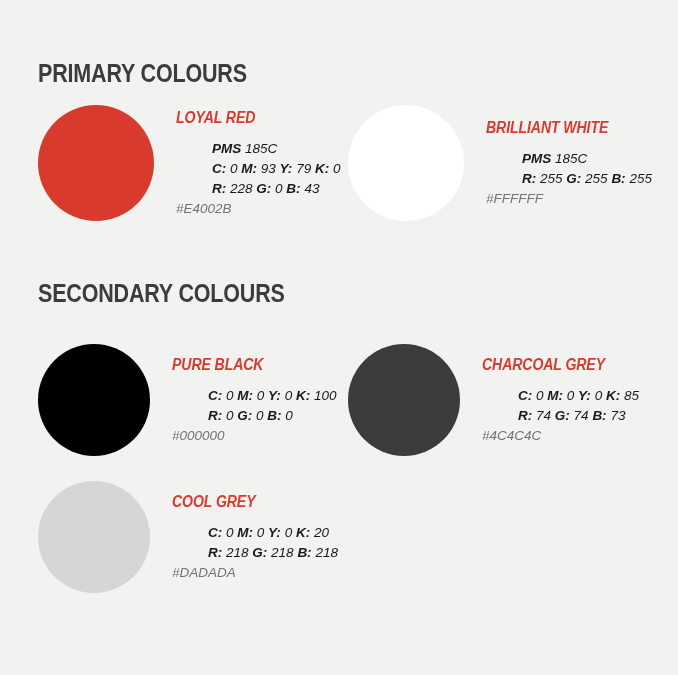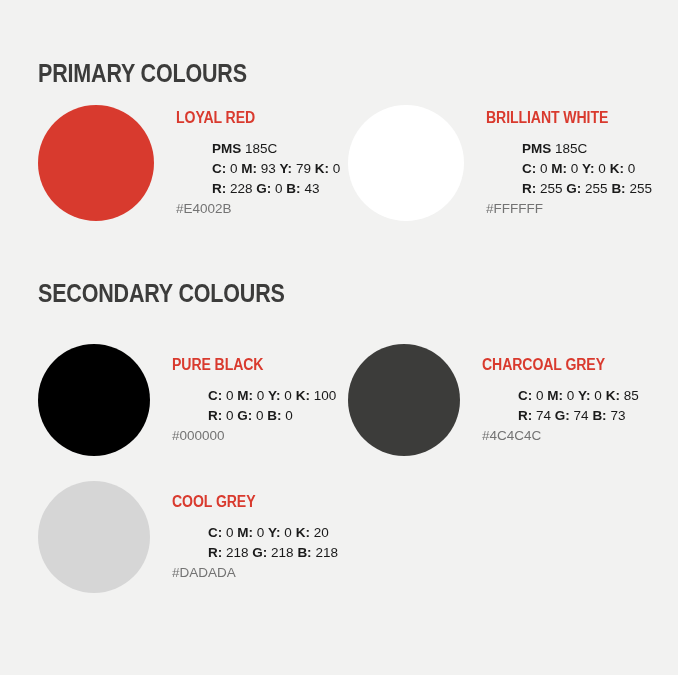--- a/index.html
+++ b/index.html
@@ -38,20 +38,21 @@
   }
   .heading-secondary {
     position: absolute;
     left: 38px;
     top: 281px;
   }
   .swatch-row {
     position: absolute;
     display: flex;
     align-items: flex-end;
+    font-style: italic;
   }
   .row-primary   { left: 38px; top: 105px; }
   .row-secondary { left: 38px; top: 344px; }
   .row-tertiary  { left: 38px; top: 481px; }
 
   .card {
     display: flex;
     align-items: center;
     width: 310px;
   }
@@ -142,30 +143,20 @@
 
     <div class="card">
       <div class="circle" style="background: rgb(255, 255, 255);"></div>
       <div class="info">
         <div class="swatch-name">BRILLIANT WHITE</div>
         <div class="spec-line">
           <b>PMS</b>
           <span>185C</span>
         </div>
         <div class="spec-line">
-          <b>C:</b>
-          <span>0</span>
-          <b>M:</b>
-          <span>0</span>
-          <b>Y:</b>
-          <span>0</span>
-          <b>K:</b>
-          <span>0</span>
-        </div>
-        <div class="spec-line">
           <b>R:</b>
           <span>255</span>
           <b>G:</b>
           <span>255</span>
           <b>B:</b>
           <span>255</span>
         </div>
         <div class="hex-line">#FFFFFF</div>
       </div>
     </div>

